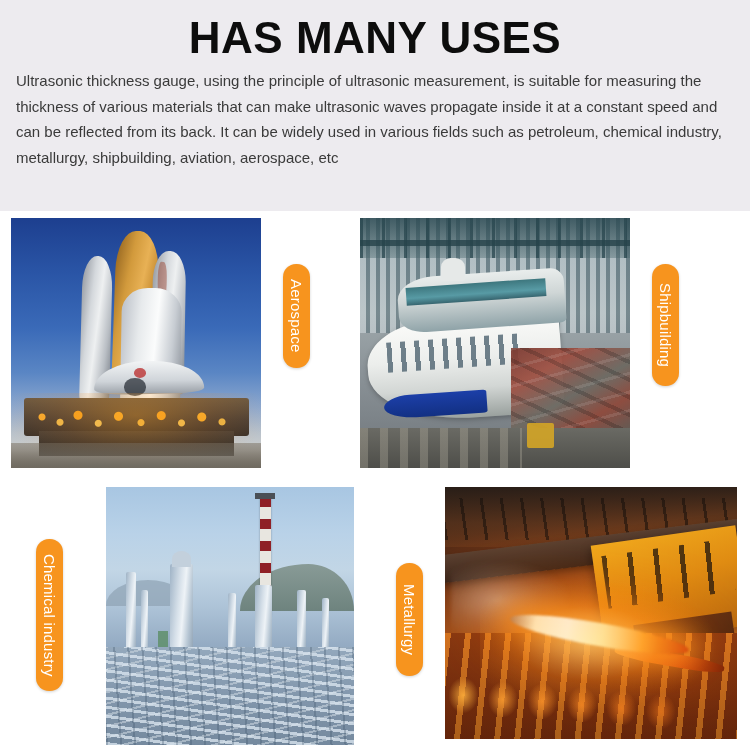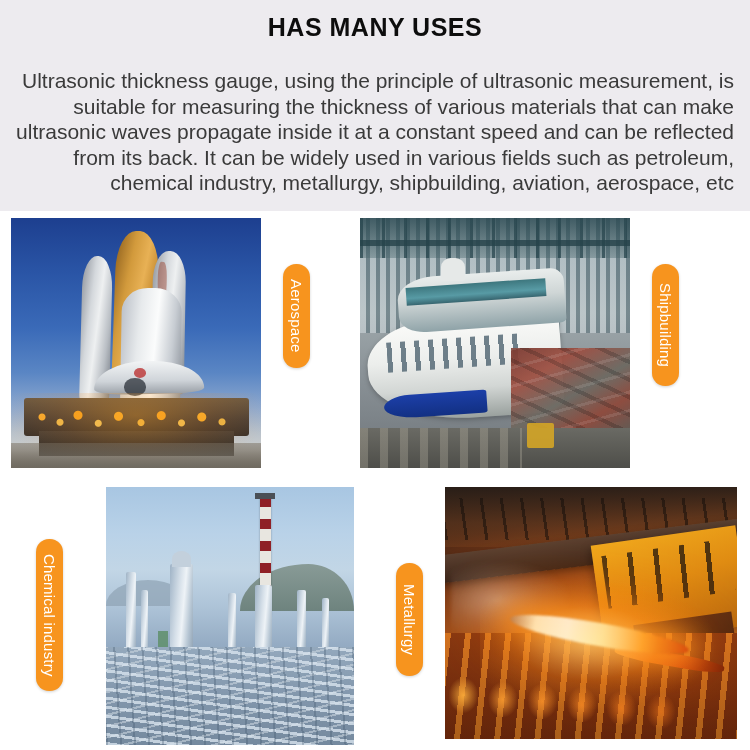--- a/index.html
+++ b/index.html
@@ -32,33 +32,33 @@
     width: 750px;
     height: 211px;
     background: #edebef;
   }
 
   .page-title {
     position: absolute;
     left: 0; top: 13px;
     width: 750px;
     text-align: center;
-    font-size: 25px;
+    font-size: 44px;
     font-weight: bold;
     letter-spacing: 0.5px;
     color: #0d0d0d;
     font-family: "Liberation Sans", sans-serif;
   }
 
   .intro-paragraph {
     position: absolute;
     left: 16px; top: 68px;
     width: 718px;
-    text-align: right;
-    font-size: 21px;
+    text-align: left;
+    font-size: 15px;
     line-height: 25.5px;
     color: #3a3a3a;
     font-family: "Liberation Sans", sans-serif;
   }
 
   
   .photo {
     position: absolute;
     overflow: hidden;
     background: #c9ced6;

